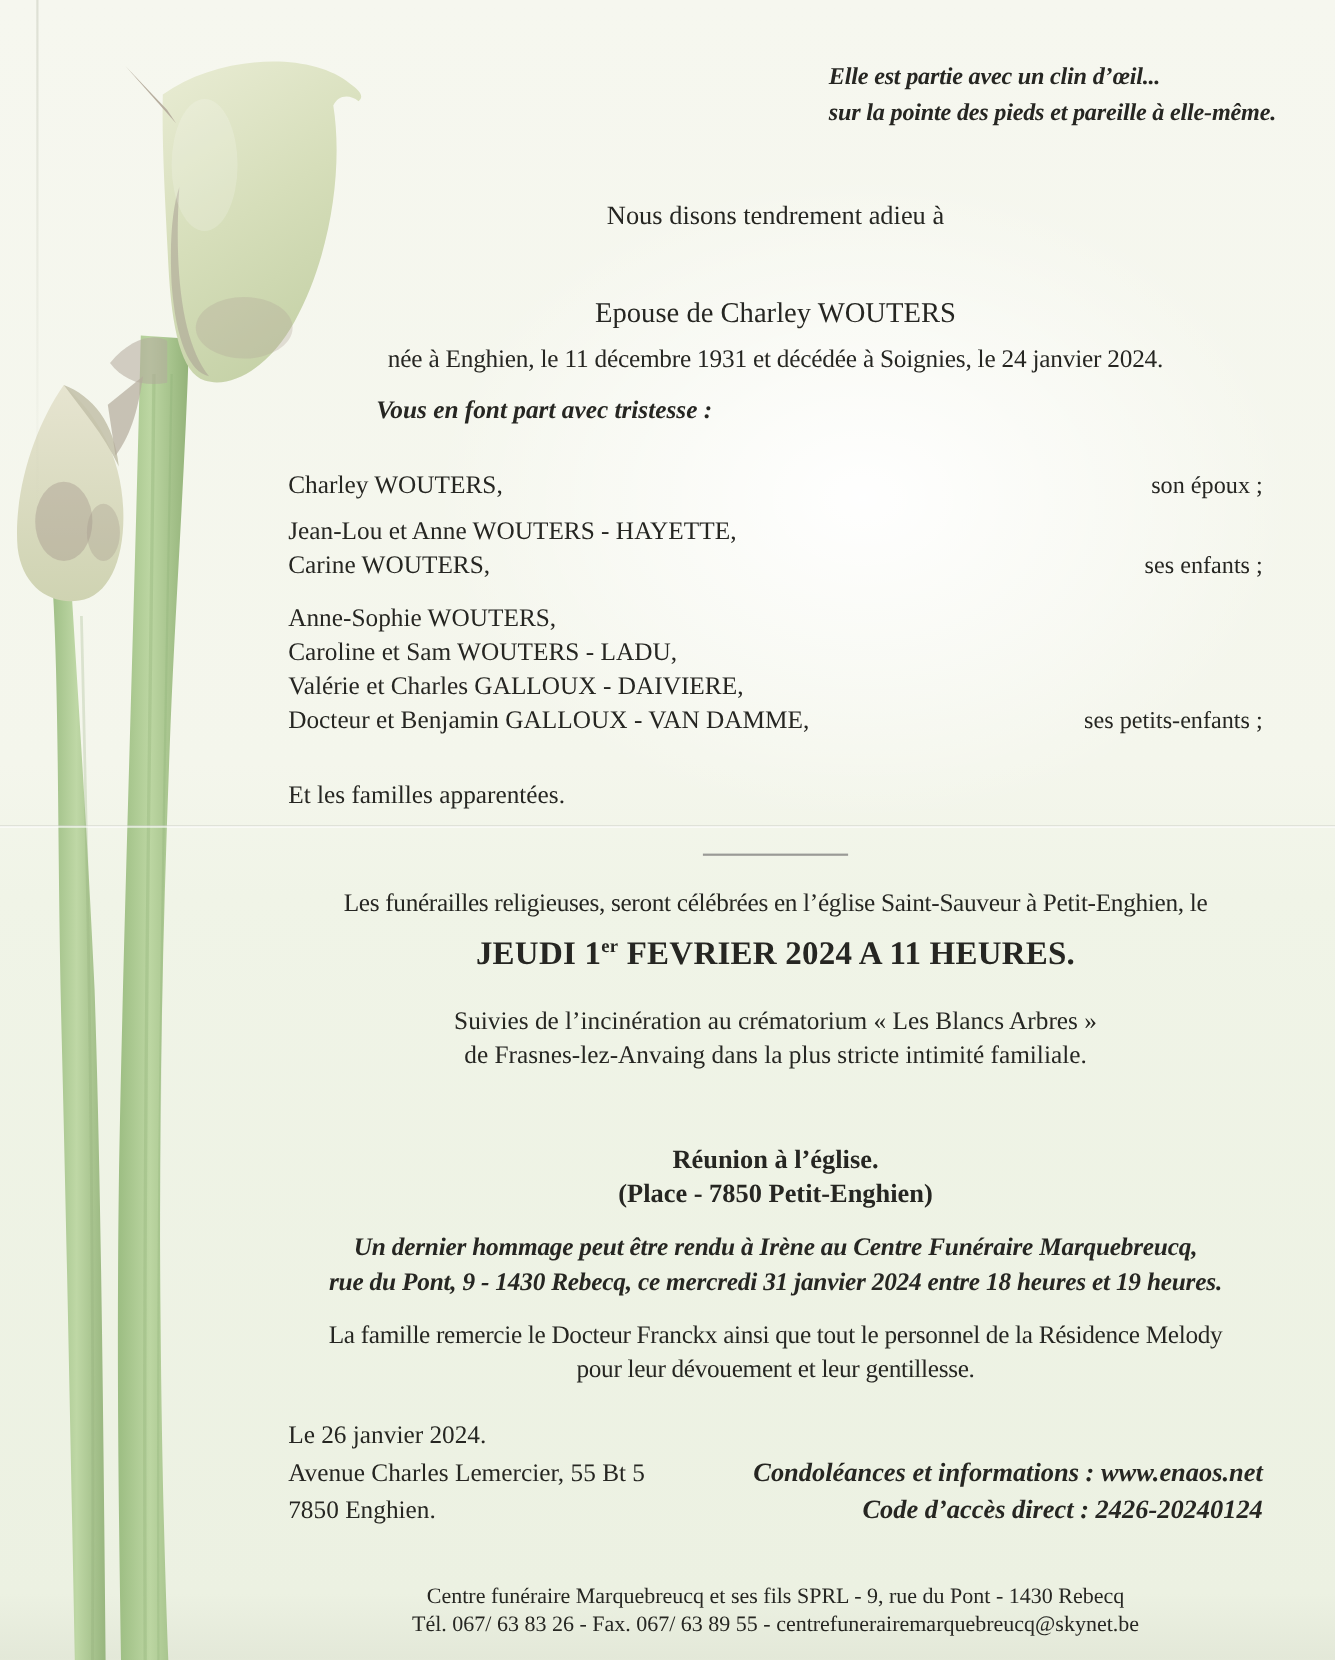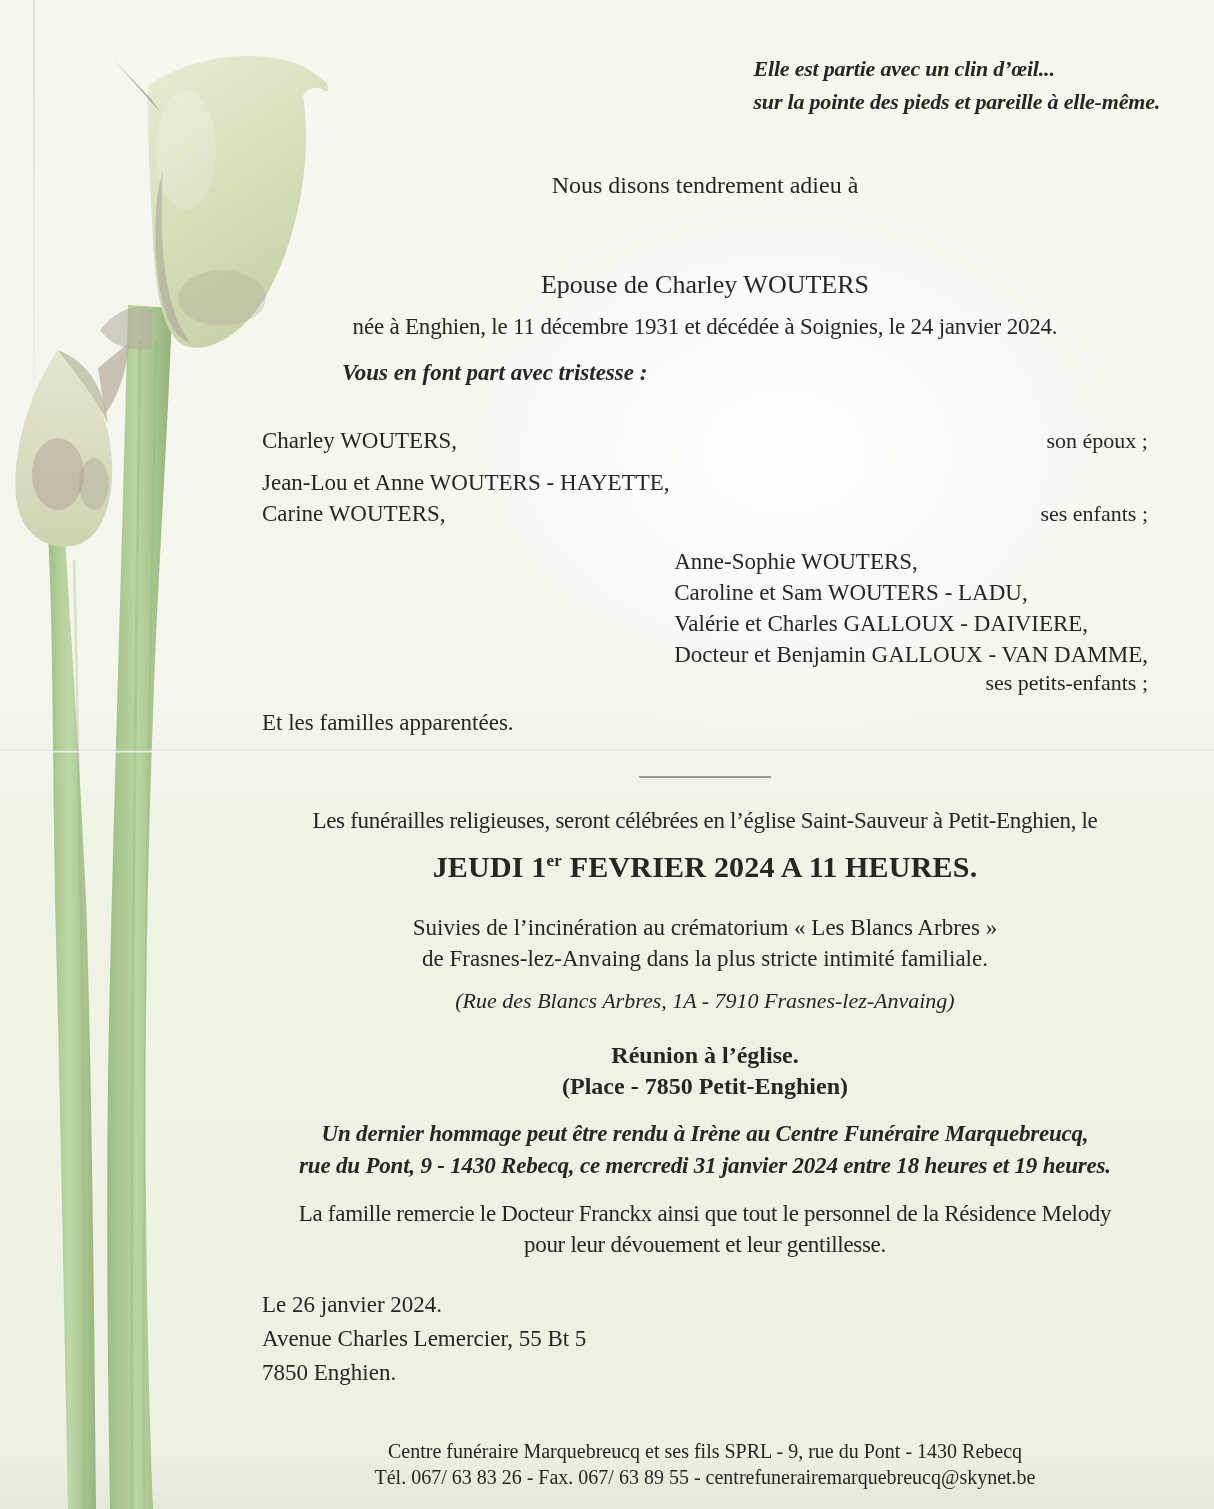--- a/index.html
+++ b/index.html
@@ -35,33 +35,33 @@
   }
   .abs { position: absolute; width: 100%; }
   .center { text-align: center; }
   .epigraph {
     position: absolute; right: 66px; top: 52px;
     font-size: 22px; line-height: 33px;
     font-style: italic; font-weight: bold;
     letter-spacing: -0.2px;
     text-align: left; white-space: nowrap;
   }
-  .intro-line   { top: 172px; font-size: 24px; }
+  .intro-line   { top: 184px; font-size: 24px; }
   .deceased     { top: 222px; font-size: 40px; font-weight: bold; letter-spacing: 0.5px; }
   .spouse       { top: 270px; font-size: 26px; }
   .life-dates   { top: 314px; font-size: 23px; letter-spacing: -0.2px; white-space: nowrap; }
   .lead         { top: 360px; left: 80px; width: auto; font-size: 23px; font-style: italic; font-weight: 600; }
   .family-group { display: flex; align-items: flex-end; margin-top: 15px; }
   .family-group .names { flex: 1 1 auto; font-size: 23px; line-height: 31px; }
   .family-group .names p { margin: 0; white-space: nowrap; }
   .family-group .relation {
     flex: 0 0 auto; font-size: 22px; 
     padding-bottom: 2px; white-space: nowrap;
   }
-  .grp1 { top: 410px; } .grp2 { top: 452px; } .grp3 { top: 531px; flex-direction: column; } .grp4 { top: 668px; }
+  .grp1 { top: 410px; } .grp2 { top: 452px; } .grp3 { top: 531px; } .grp4 { top: 668px; }
   .families-note { top: 710px; font-size: 23px; }
   .divider {
     position: absolute; top: 776px; left: 50%; transform: translateX(-50%);
     width: 132px; height: 2px; background: #9a9a96;
   }
   .service-intro { top: 808px; font-size: 23px; letter-spacing: -0.3px; white-space: nowrap; }
   .ceremony-date { top: 850px; font-size: 30px; font-weight: bold; letter-spacing: 0.2px; }
   .ceremony-date sup { font-size: 17px; vertical-align: super; line-height: 0; }
   .cremation     { top: 912px; font-size: 23px; line-height: 31px; }
   .crem-address  { top: 988px; font-size: 22px; font-style: italic; }
@@ -173,21 +173,20 @@
 
     <div class="abs center service-intro">Les funérailles religieuses, seront célébrées en l’église Saint-Sauveur à Petit-Enghien, le</div>
 
     <div class="abs center ceremony-date"><span>JEUDI 1</span><sup>er</sup><span> FEVRIER 2024 A 11 HEURES.</span></div>
 
     <div class="abs center cremation">
       <div>Suivies de l’incinération au crématorium « Les Blancs Arbres »</div>
       <div>de Frasnes-lez-Anvaing dans la plus stricte intimité familiale.</div>
     </div>
 
-    <div class="abs center crem-address">(Rue des Blancs Arbres, 1A - 7910 Frasnes-lez-Anvaing)</div>
 
     <div class="abs center meeting">
       <div>Réunion à l’église.</div>
       <div>(Place - 7850 Petit-Enghien)</div>
     </div>
 
     <div class="abs center tribute">
       <div>Un dernier hommage peut être rendu à Irène au Centre Funéraire Marquebreucq,</div>
       <div>rue du Pont, 9 - 1430 Rebecq, ce mercredi 31 janvier 2024 entre 18 heures et 19 heures.</div>
     </div>
@@ -196,20 +195,24 @@
       <div>La famille remercie le Docteur Franckx ainsi que tout le personnel de la Résidence Melody</div>
       <div>pour leur dévouement et leur gentillesse.</div>
     </div>
 
     <div class="abs issue-block">
       <p>Le 26 janvier 2024.</p>
       <p>Avenue Charles Lemercier, 55 Bt 5</p>
       <p>7850 Enghien.</p>
     </div>
 
+    <div class="condol-block">
+      <p>Condoléances et informations : www.enaos.net</p>
+      <p>Code d’accès direct : 2426-20240124</p>
+    </div>
 
     <div class="abs center footer-company">
       <p>Centre funéraire Marquebreucq et ses fils SPRL - 9, rue du Pont - 1430 Rebecq</p>
       <p>Tél. 067/ 63 83 26 - Fax. 067/ 63 89 55 - centrefunerairemarquebreucq@skynet.be</p>
     </div>
 
   </div>
 </div>
 
 </body></html>

